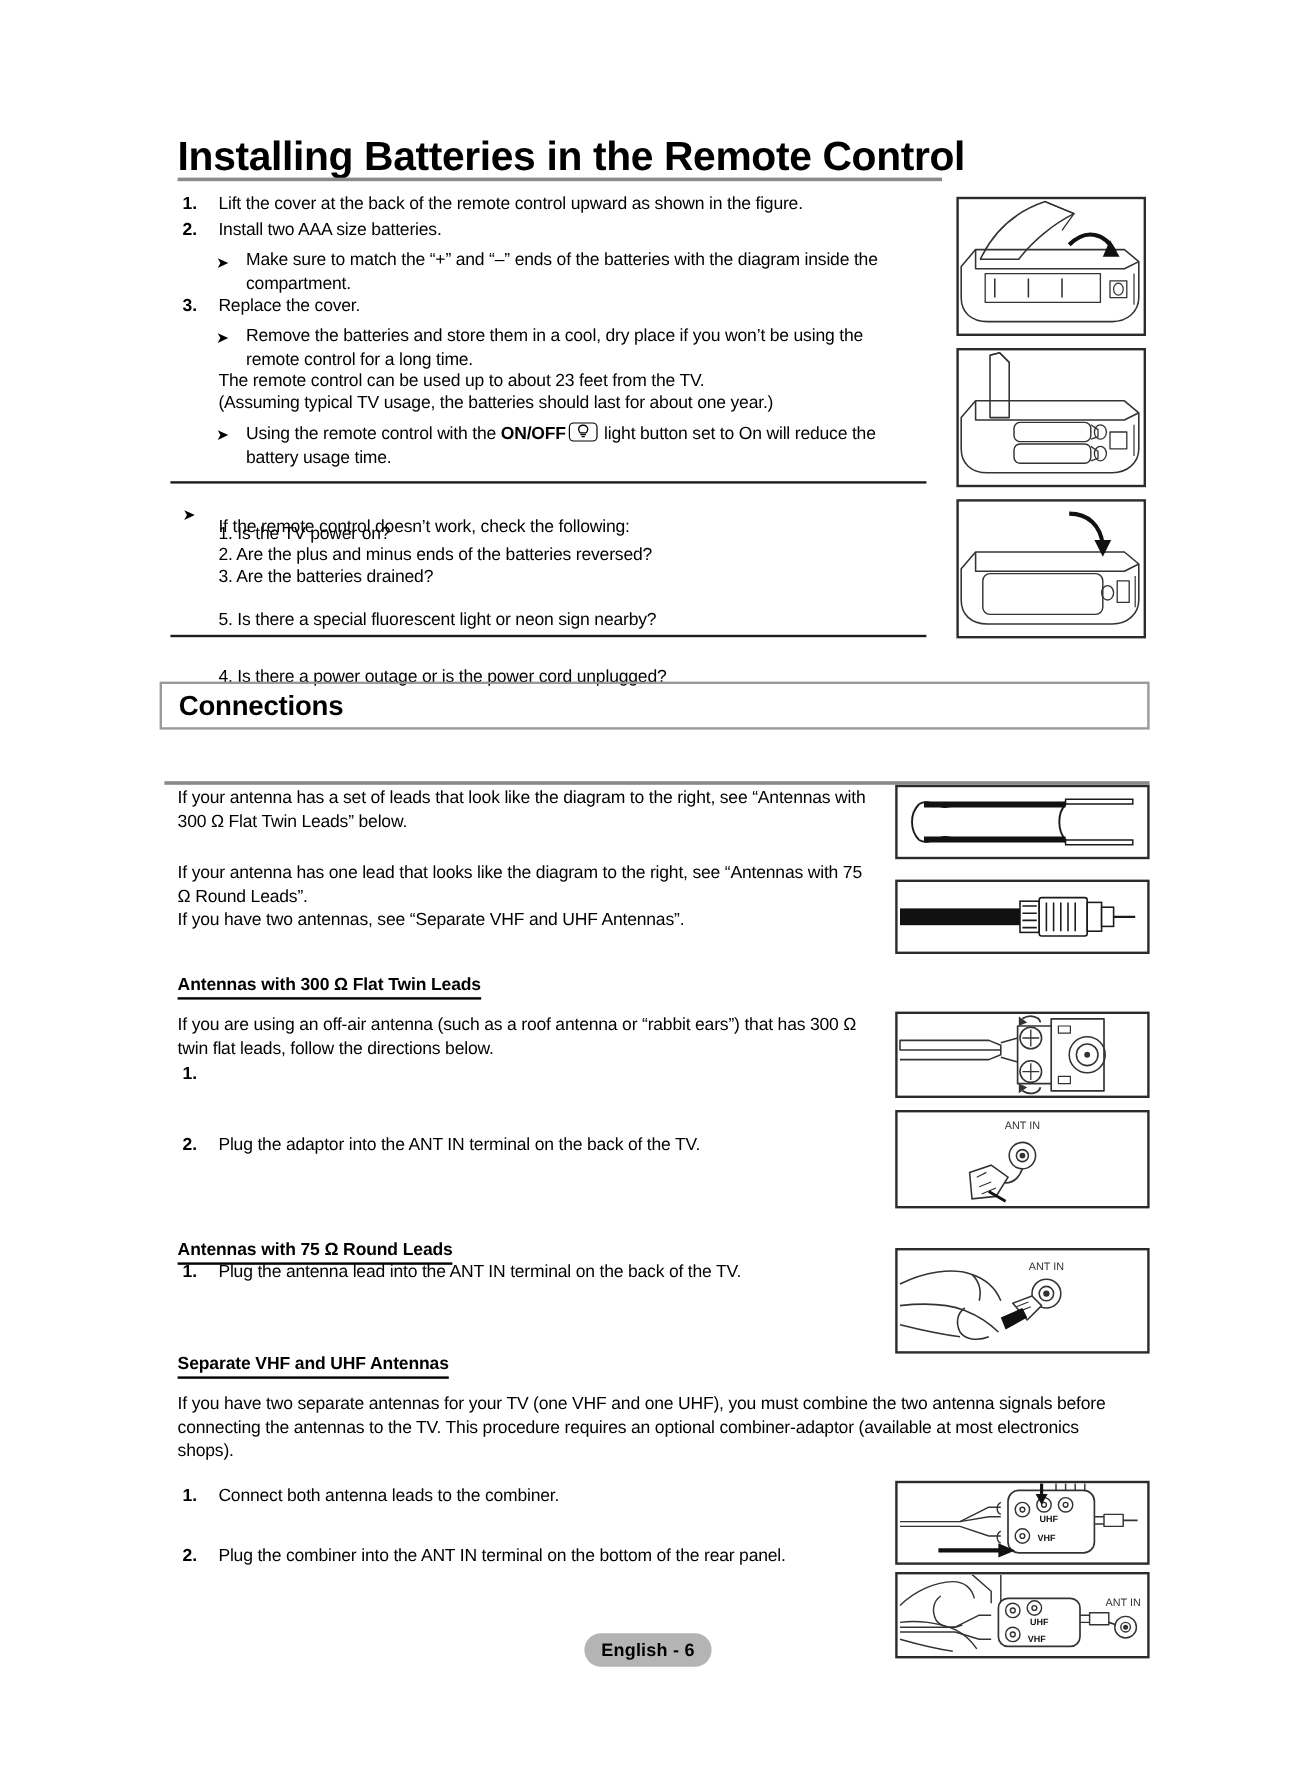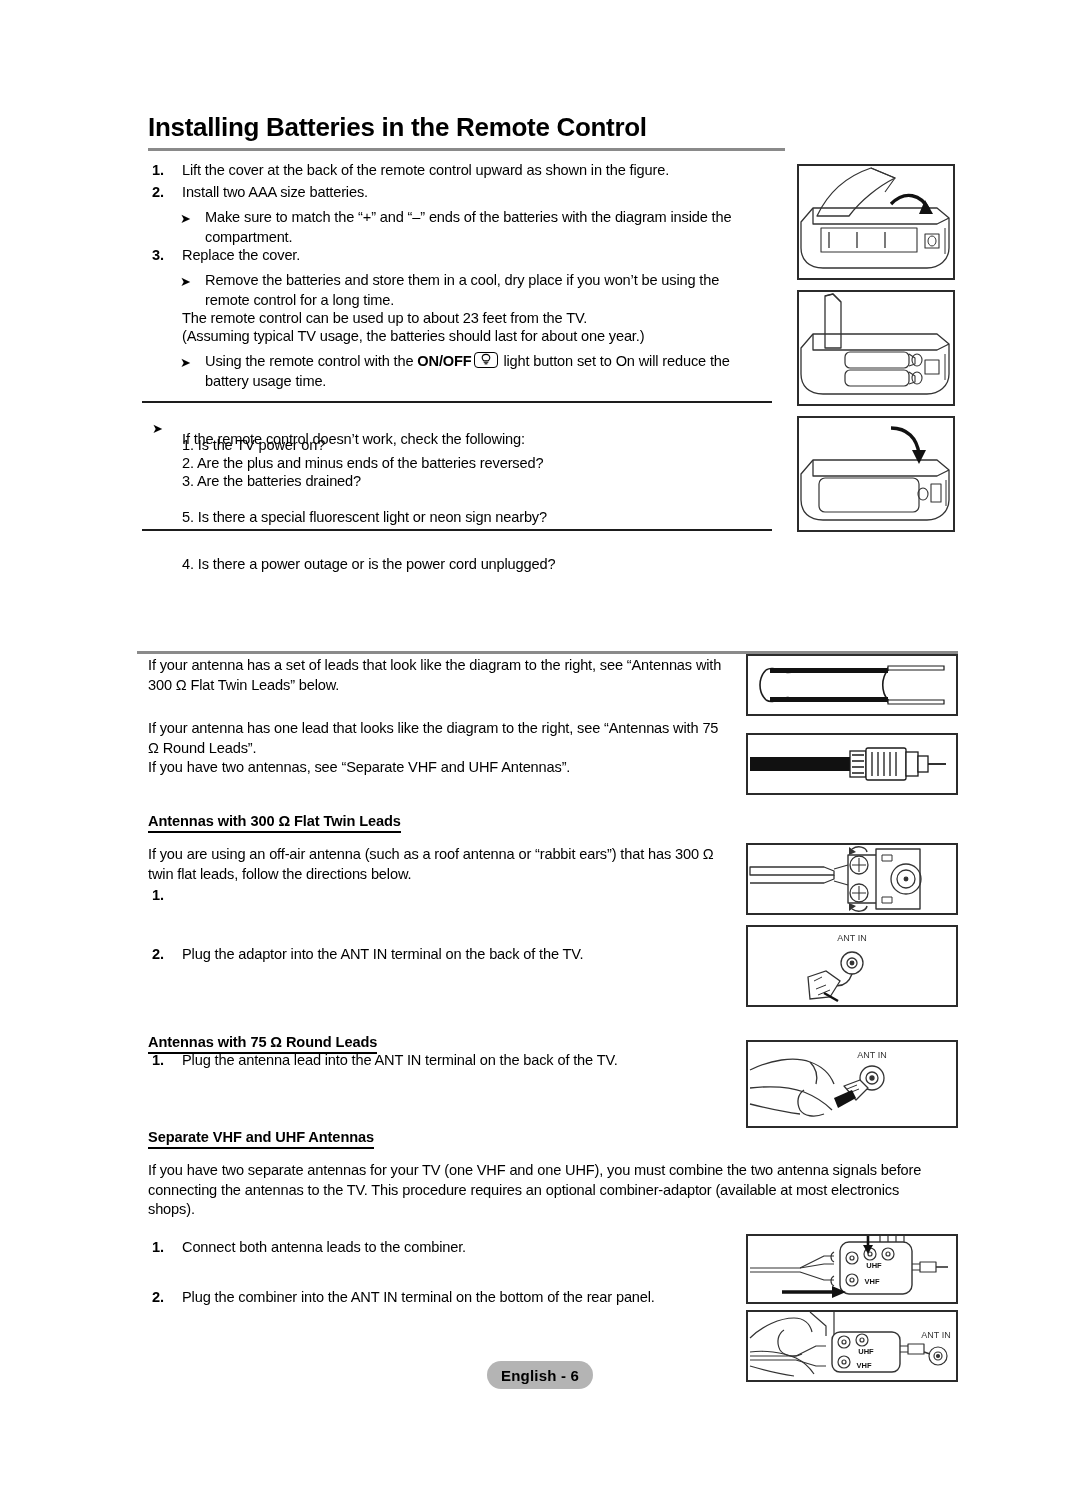--- a/index.html
+++ b/index.html
@@ -18,21 +18,21 @@
   .page {
     position: absolute;
     left: 0; top: 0;
     width: 1080px;
     height: 1488px;
   }
 
   
   .h1 {
     position: absolute;
-    font-size: 26px;
+    font-size: 34px;
     font-weight: bold;
     letter-spacing: -0.3px;
     white-space: nowrap;
   }
   .rule-gray {
     position: absolute;
     background: #8a8a8a;
     height: 3px;
   }
   .rule-dark {
@@ -210,20 +210,23 @@
         <rect x="20" y="60" width="100" height="34" rx="6" stroke-width="1.2"></rect>
         <ellipse cx="124" cy="76" rx="5" ry="6" stroke-width="1.1"></ellipse>
         <path d="M132 66 L132 84 L142 84 L142 66 Z" stroke-width="1.1"></path>
         <path d="M147 62 L147 88" stroke-width="1"></path>
       </g>
       <path d="M92 10 C108 10 118 20 120 36" fill="none" stroke="#111" stroke-width="3.4"></path>
       <path d="M113 32 L127 32 L120 46 Z" fill="#111"></path>
     </svg>
   </div>
 
+  <div class="section-box" style="left:133px; top:568px; width:825px; height:40px;">
+    <span class="lbl">Connections</span>
+  </div>
 
   <div class="rule-gray" style="left:137px; top:651px; width:821px;"></div>
 
   <div class="txt" style="left:148px; top:656px; width:580px;">If your antenna has a set of leads that look like the diagram to the right, see “Antennas with 300 Ω Flat Twin Leads” below.</div>
   <div class="txt" style="left:148px; top:719px; width:580px;">If your antenna has one lead that looks like the diagram to the right, see “Antennas with 75 Ω Round Leads”.</div>
   <div class="txt" style="left:148px; top:758px; width:580px;">If you have two antennas, see “Separate VHF and UHF Antennas”.</div>
 
   <div class="fig" style="left:746px; top:654px; width:212px; height:62px;">
     <svg width="208" height="58" viewBox="0 0 208 58">
       <g fill="none" stroke="#1a1a1a" stroke-width="1.4">

